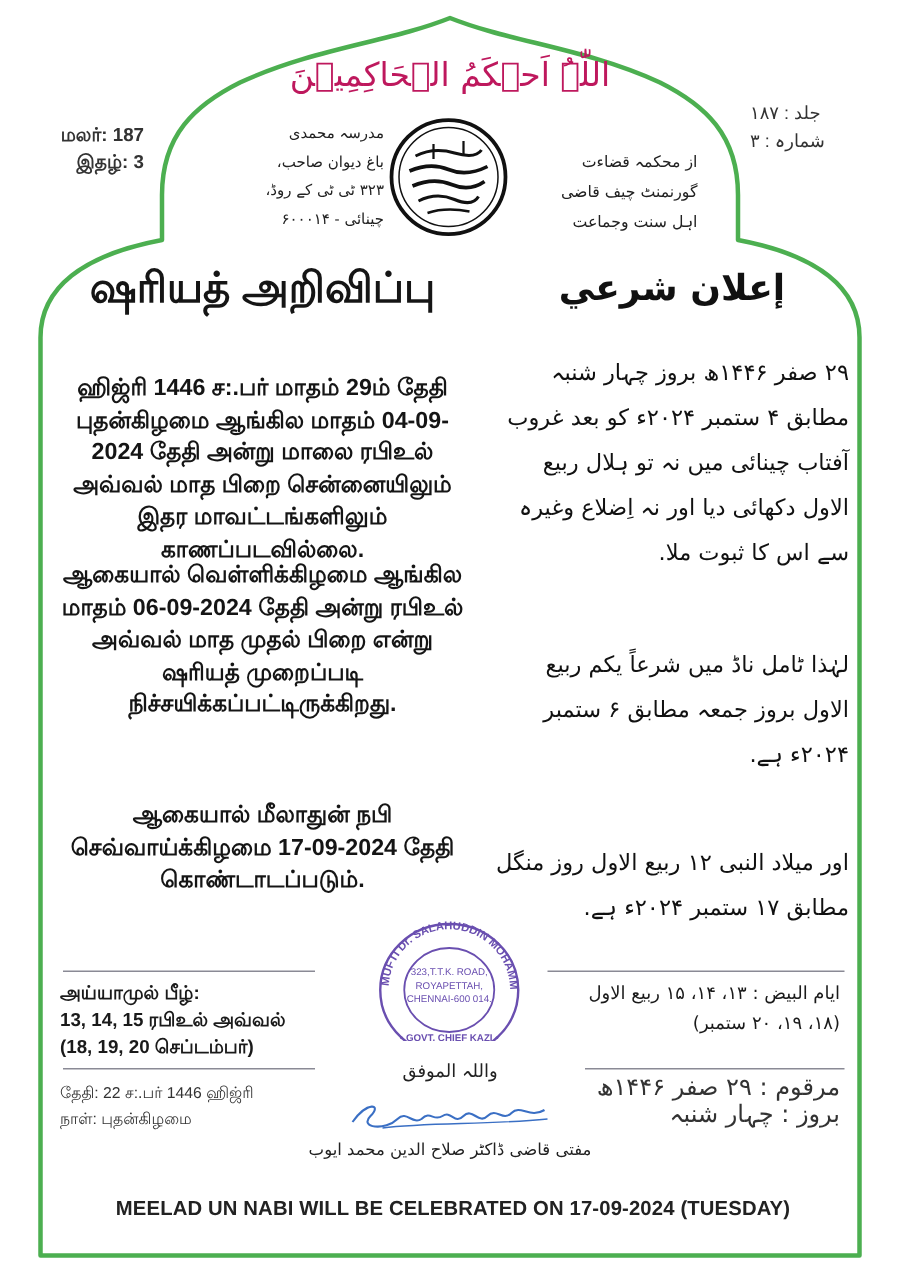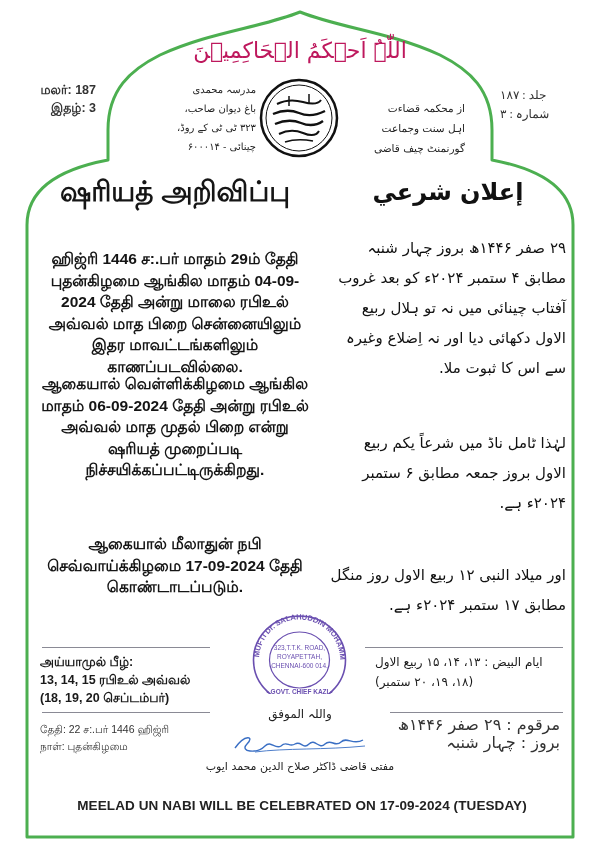--- a/index.html
+++ b/index.html
@@ -1,40 +1,40 @@
 <!DOCTYPE html>
 <html><head>
 <meta charset="utf-8">
 <style>
   html, body { margin:0; padding:0; background:#ffffff; }
   body { width:600px; height:849px; position:relative; overflow:hidden; font-family:"DejaVu Sans", "Liberation Sans", sans-serif; color:#111; }
   .abs { position:absolute; }
   svg.frame { position:absolute; left:0; top:0; }
   .top-title { left:150px; width:300px; top:38px; text-align:center; font-family:"DejaVu Sans", sans-serif; font-size:22px; direction:rtl; color:#be185d; }
   .vol-ta { left:26px; top:81px; width:70px; text-align:right; font-family:"Liberation Sans", sans-serif; font-weight:bold; font-size:12.5px; color:#333; line-height:18px; }
-  .vol-ur { left:500px; top:86px; width:70px; text-align:left; direction:rtl; font-family:Liberation Serif, serif; font-size:12px; color:#333; line-height:19px; }
+  .vol-ur { left:500px; top:66px; width:70px; text-align:left; direction:rtl; font-family:Liberation Sans, sans-serif; font-size:12px; color:#333; line-height:19px; }
   .madrasa { left:156px; top:80px; width:100px; text-align:right; direction:rtl; font-size:10px; line-height:19px; color:#222; font-family:"DejaVu Serif", serif; }
   .office { left:355px; top:98px; width:110px; text-align:right; direction:rtl; font-size:10.5px; line-height:20px; color:#222; font-family:"DejaVu Serif", serif; }
   .seal-black { left:259px; top:78px; width:80px; height:80px; }
   .col-ta { left:40px; width:270px; text-align:center; font-family:"Liberation Sans", sans-serif; font-weight:bold; color:#151515; }
   .ta-head { top:176px; font-size:28px; font-weight:bold; }
   .ta-p { font-size:15.5px; line-height:21.5px; }
   .ta-p1 { top:248px; }
   .ta-p2 { top:373px; }
   .ta-p3 { top:533px; }
   .col-ur { left:330px; width:236px; text-align:center; direction:rtl; font-family:"DejaVu Sans", sans-serif; color:#111; }
   .ur-head { top:178px; font-size:24px; font-weight:bold; }
   .ur-p { font-size:15px; line-height:30px;text-align:right; }
   .ur-p1 { top:233px; }
   .ur-p2 { top:428px; }
   .ur-p3 { top:560px; }
   .rule { height:1px; background:#8a8a95; }
   .ayyam-ta { left:40px; top:653px; width:200px; font-family:"Liberation Sans", sans-serif; font-weight:bold; font-size:12.5px; line-height:18px; color:#1a1a1a; }
   .date-ta { left:40px; top:721px; width:200px; font-family:"Liberation Sans", sans-serif; font-size:10.5px; line-height:17px; color:#333; }
-  .ayyam-ur { left:375px; top:652px; width:185px; direction:rtl; text-align:left; font-family:"DejaVu Sans", sans-serif; font-size:12px; line-height:20px; color:#1a1a1a; }
+  .ayyam-ur { left:375px; top:652px; width:185px; direction:rtl; text-align:right; font-family:"DejaVu Sans", sans-serif; font-size:12px; line-height:20px; color:#1a1a1a; }
   .date-ur { left:375px; top:716px; width:185px; direction:rtl; text-align:right; font-family:"DejaVu Sans", sans-serif; font-size:16px; line-height:18px; color:#333; }
   .seal-purple { left:242px; top:614px; width:115px; height:80px; }
   .wallah { left:230px; top:707px; width:140px; text-align:center; direction:rtl; font-size:12px; font-family:"DejaVu Sans", sans-serif; color:#222; }
   .signature { left:225px; top:728px; width:150px; height:30px; }
   .signer { left:205px; top:760px; width:190px; text-align:center; direction:rtl; font-size:11px; font-family:"DejaVu Sans", sans-serif; color:#222; }
   .footer { left:26px; width:552px; top:798px; text-align:center; font-family:"Liberation Sans", sans-serif; font-weight:bold; font-size:13.5px; color:#222; letter-spacing:0.1px; }
 </style>
 </head>
 <body>
 
@@ -68,22 +68,22 @@
   <path d="M14 36 Q28 30 40 35 T66 33" stroke="#111" stroke-width="2.4" fill="none"></path>
   <path d="M16 46 Q30 40 42 45 T64 43" stroke="#111" stroke-width="2.4" fill="none"></path>
   <path d="M20 56 Q32 50 44 55 T60 53" stroke="#111" stroke-width="2" fill="none"></path>
   <path d="M26 64 Q38 60 54 63" stroke="#111" stroke-width="1.6" fill="none"></path>
   <line x1="30" y1="18" x2="30" y2="28" stroke="#111" stroke-width="1.5"></line>
   <line x1="50" y1="16" x2="50" y2="26" stroke="#111" stroke-width="1.5"></line>
 </svg>
 
 <div class="abs office">
   <div>از محکمہ قضاءت</div>
+  <div>گورنمنٹ چیف قاضی</div>
   <div>اہل سنت وجماعت</div>
-  <div>گورنمنٹ چیف قاضی</div>
 </div>
 
 <div class="abs col-ta ta-head">ஷரியத் அறிவிப்பு</div>
 <div class="abs col-ta ta-p ta-p1">ஹிஜ்ரி 1446 ச:.பர் மாதம் 29ம் தேதி புதன்கிழமை ஆங்கில மாதம் 04-09-2024 தேதி அன்று மாலை ரபிஉல் அவ்வல் மாத பிறை சென்னையிலும் இதர மாவட்டங்களிலும் காணப்படவில்லை.</div>
 <div class="abs col-ta ta-p ta-p2">ஆகையால் வெள்ளிக்கிழமை ஆங்கில மாதம் 06-09-2024 தேதி அன்று ரபிஉல் அவ்வல் மாத முதல் பிறை என்று ஷரியத் முறைப்படி நிச்சயிக்கப்பட்டிருக்கிறது.</div>
 <div class="abs col-ta ta-p ta-p3">ஆகையால் மீலாதுன் நபி செவ்வாய்க்கிழமை 17-09-2024 தேதி கொண்டாடப்படும்.</div>
 
 <div class="abs col-ur ur-head">إعلان شرعي</div>
 <div class="abs col-ur ur-p ur-p1">۲۹ صفر ۱۴۴۶ھ بروز چہار شنبہ مطابق ۴ ستمبر ۲۰۲۴ء کو بعد غروب آفتاب چینائی میں نہ تو ہلال ربیع الاول دکھائی دیا اور نہ اِضلاع وغیرہ سے اس کا ثبوت ملا.</div>
 <div class="abs col-ur ur-p ur-p2">لہٰذا ٹامل ناڈ میں شرعاً یکم ربیع الاول بروز جمعہ مطابق ۶ ستمبر ۲۰۲۴ء ہے.</div>

